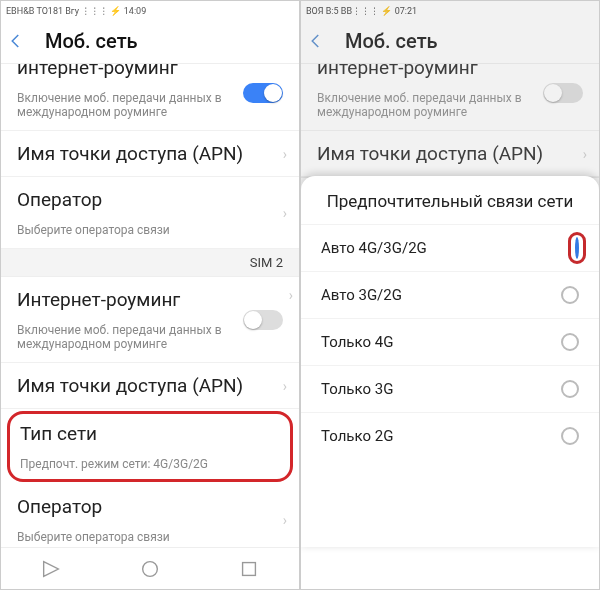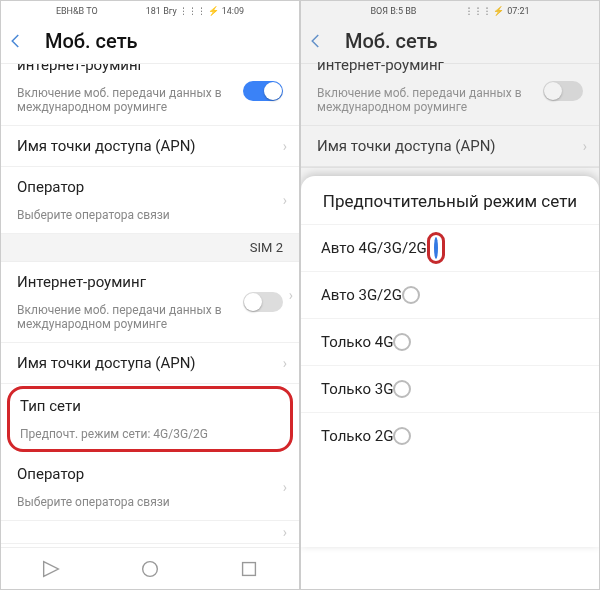--- a/index.html
+++ b/index.html
@@ -18,24 +18,23 @@
     position: relative;
     overflow: hidden;
     background: #fff;
   }
   .phone.right { filter: grayscale(10%); }
   .statusbar {
     height: 20px;
     font-size: 9px;
     color: #555;
     display: flex;
-    justify-content: center;
+    justify-content: flex-start;
     align-items: center;
-    padding: 0 16px;
-    gap: 48px;
+    padding: 0 5px;
   }
   .header {
     display: flex;
     align-items: center;
     padding: 8px 6px 10px 6px;
     border-bottom: 1px solid #eee;
     gap: 20px;
   }
   .back-arrow {
     width: 18px;
@@ -43,21 +42,21 @@
     color: #4a88d6;
   }
   .title { font-size: 20px; font-weight: 500; color: #111; }
   .content { flex: 1; overflow: hidden; }
   .item {
     padding: 11px 16px 11px 16px;
     border-bottom: 1px solid #f0f0f0;
     position: relative;
   }
   .item.cut-top { padding-top: 0; margin-top: -8px; }
-  .label { font-size: 15px; color: #222; }
+  .label { font-size: 19px; color: #222; }
   .sub { font-size: 12px; color: #888; margin-top: 12px; }
   .chev {
     position: absolute;
     right: 12px;
     top: 50%;
     transform: translateY(-50%);
     color: #ccc;
     font-size: 14px;
   }
   .section {
@@ -128,21 +127,21 @@
   .dlg-title {
     text-align: center;
     font-size: 17px;
     color: #222;
     padding: 14px 10px 12px 10px;
     line-height: 1.3;
   }
   .radio-row {
     display: flex;
     align-items: center;
-    justify-content: flex-start;
+    justify-content: space-between;
     padding: 14px 20px;
     border-top: 1px solid #f2f2f2;
     font-size: 15px;
     color: #222;
   }
   .radio {
     width: 18px;
     height: 18px;
     border: 2px solid #bbb;
     border-radius: 50%;
@@ -262,21 +261,21 @@
           <div class="knob"></div>
         </div>
     </div>
     <div class="item">
       <div class="label">Имя точки доступа (APN)</div>
       <span class="chev">›</span>
     </div>
   </div>
   <div class="dimmer"></div>
   <div class="scrim">
-    <div class="dlg-title">Предпочтительный режим сети</div>
+    <div class="dlg-title">Предпочтительный связи сети</div>
     <div class="radio-row">
       <span>Авто 4G/3G/2G</span>
       <span class="radio-hl"><span class="radio sel"></span></span>
     </div>
     <div class="radio-row">
       <span>Авто 3G/2G</span>
       <span class="radio"></span>
     </div>
     <div class="radio-row">
       <span>Только 4G</span>

